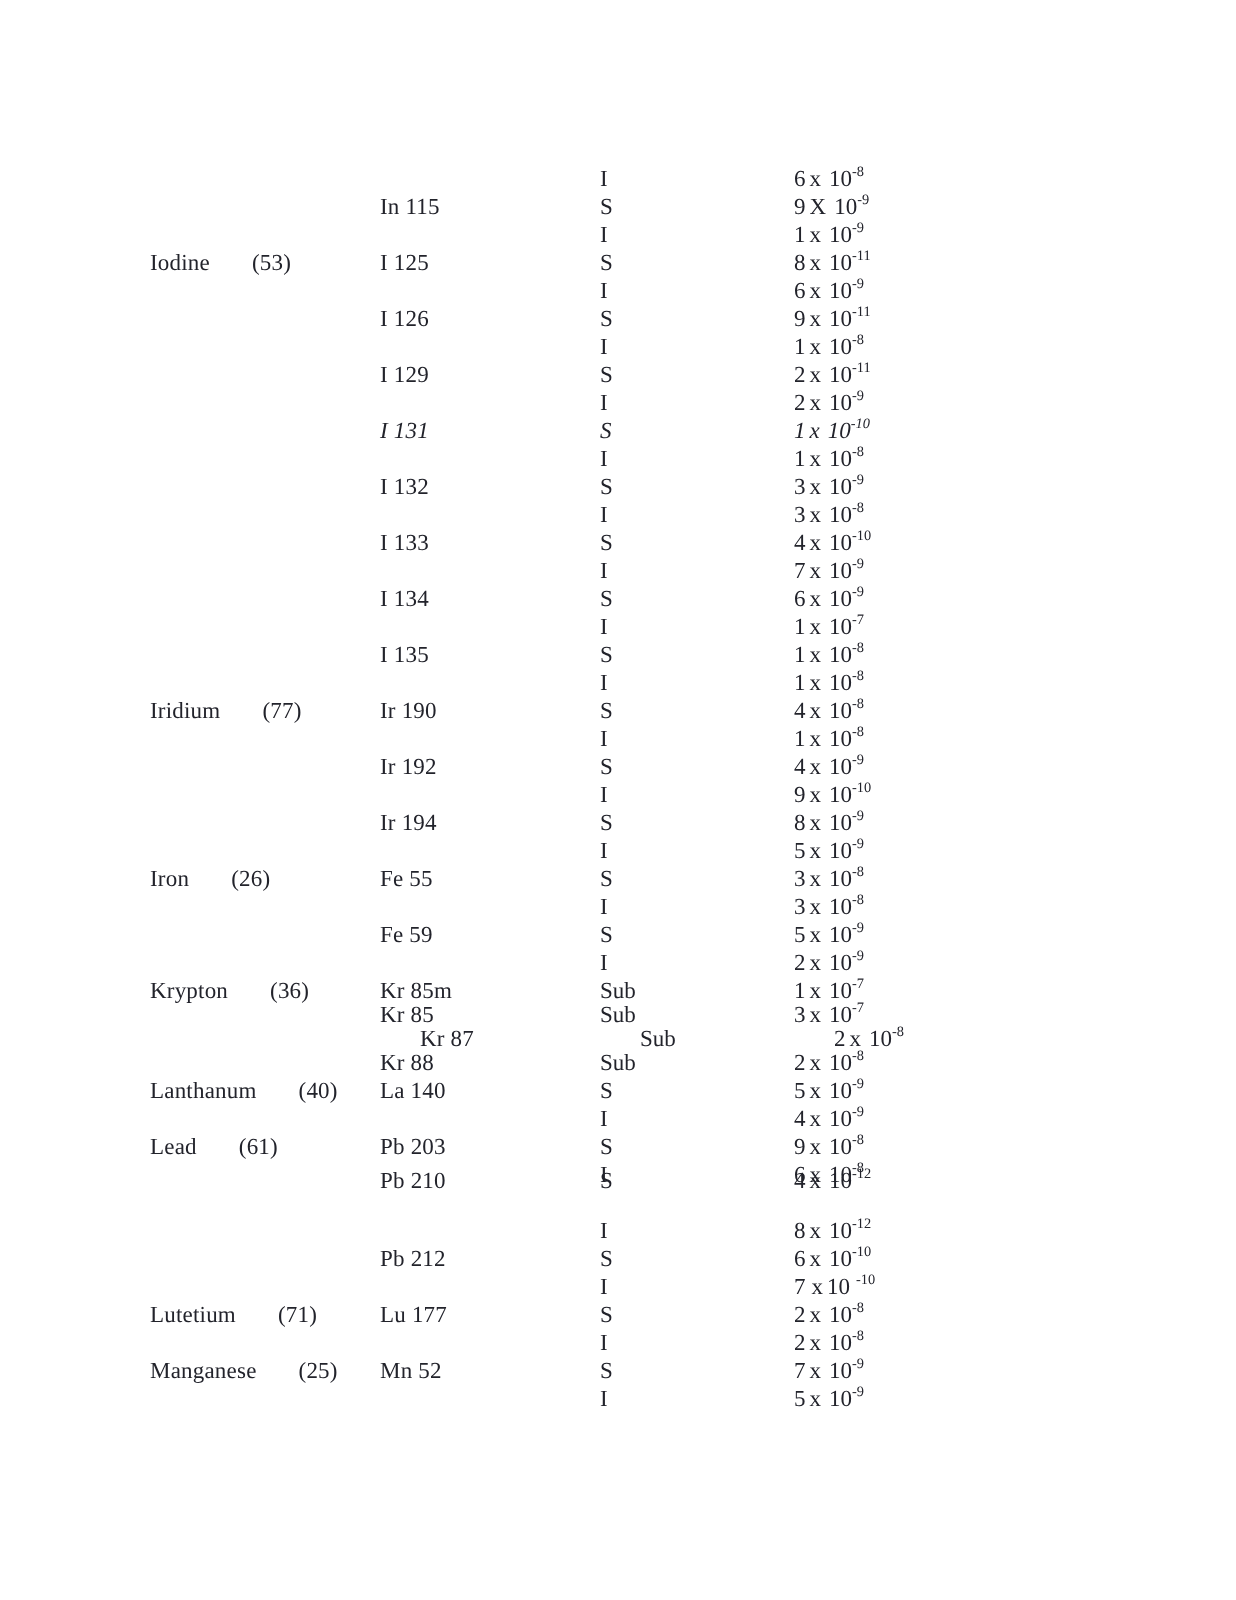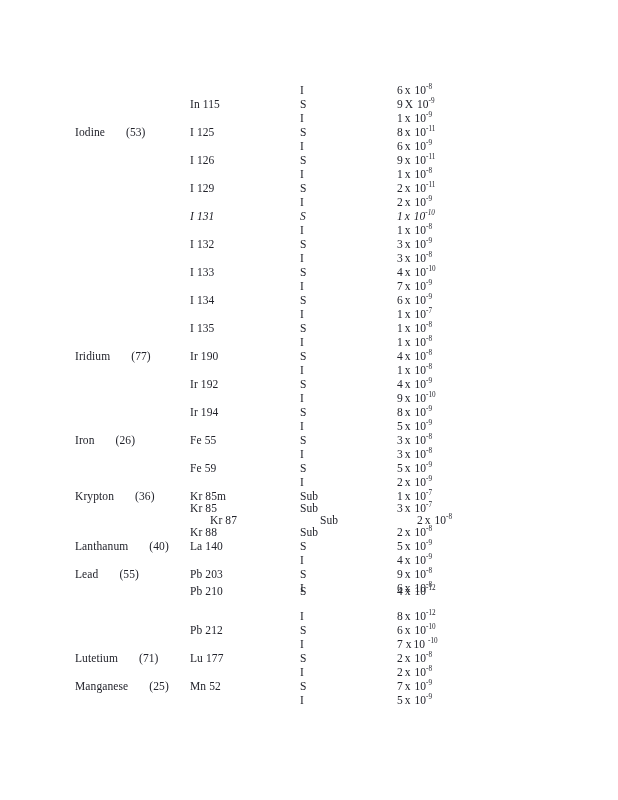--- a/index.html
+++ b/index.html
@@ -235,21 +235,21 @@
       <div class="c-element"><span>Lanthanum</span><span class="z">(40)</span></div>
       <div class="c-isotope">La 140</div>
       <div class="c-form">S</div>
       <div class="c-value"><span class="mant">5</span><span class="op">x</span><span class="base">10</span><sup>-9</sup></div>
     </div>
     <div class="row" style="top: 553px;">
       <div class="c-form">I</div>
       <div class="c-value"><span class="mant">4</span><span class="op">x</span><span class="base">10</span><sup>-9</sup></div>
     </div>
     <div class="row" style="top: 567px;">
-      <div class="c-element"><span>Lead</span><span class="z">(55)</span></div>
+      <div class="c-element"><span>Lead</span><span class="z">(61)</span></div>
       <div class="c-isotope">Pb 203</div>
       <div class="c-form">S</div>
       <div class="c-value"><span class="mant">9</span><span class="op">x</span><span class="base">10</span><sup>-8</sup></div>
     </div>
     <div class="row" style="top: 581px;">
       <div class="c-form">I</div>
       <div class="c-value"><span class="mant">6</span><span class="op">x</span><span class="base">10</span><sup>-8</sup></div>
     </div>
     <div class="row" style="top: 584px;">
       <div class="c-isotope">Pb 210</div>

